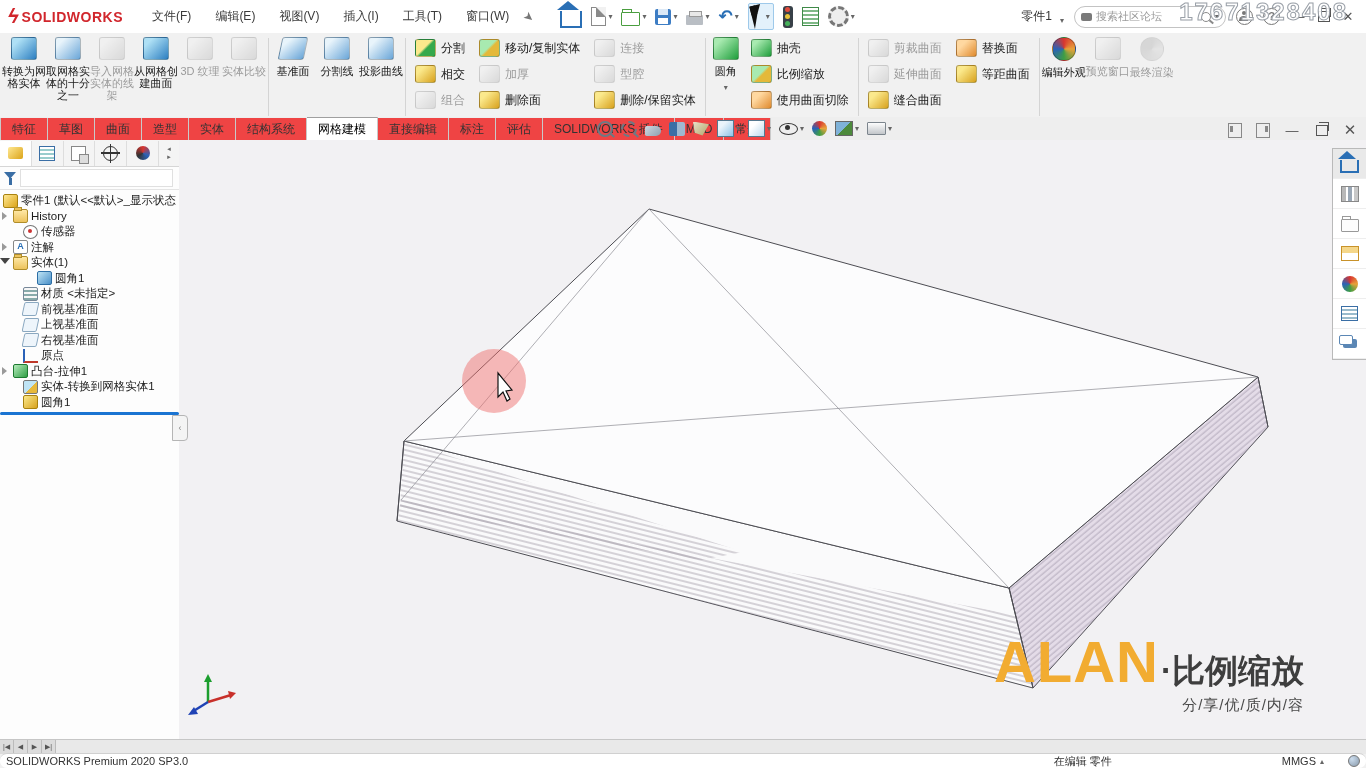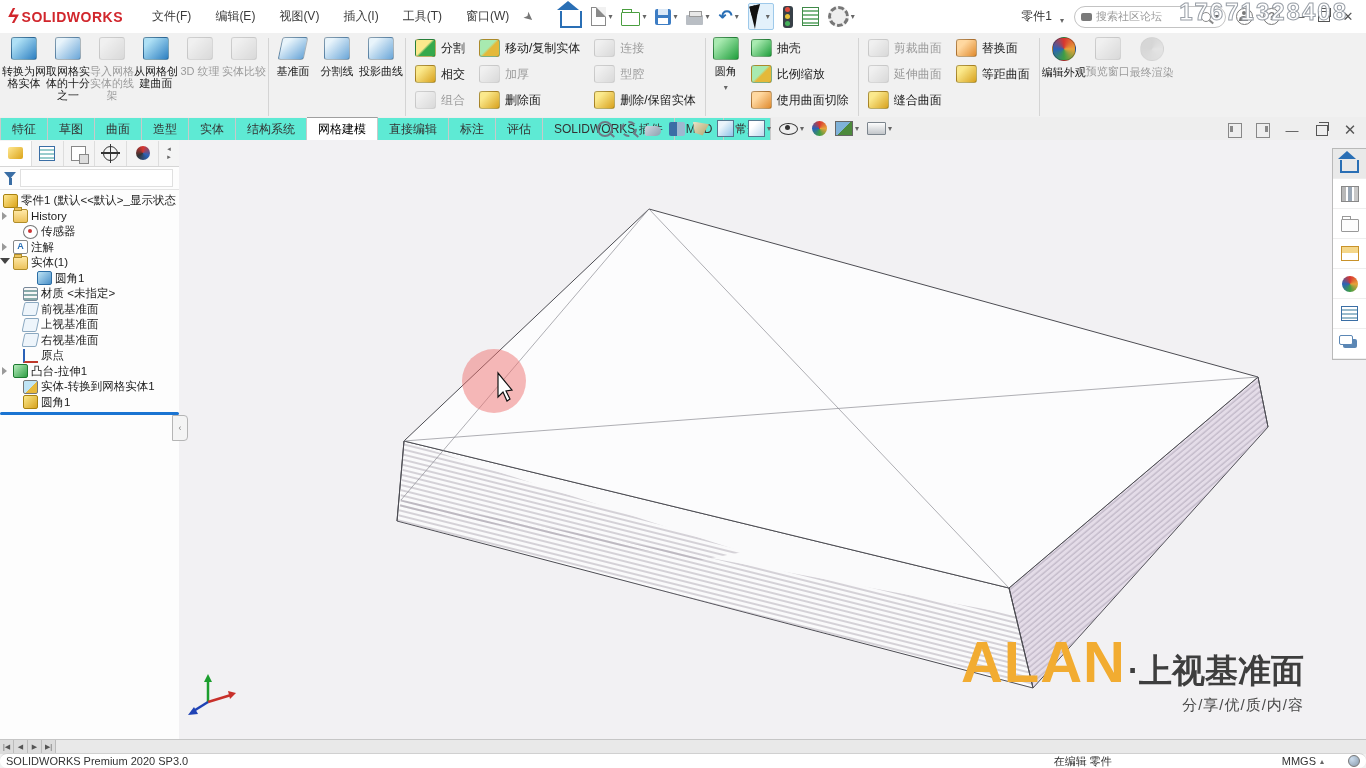--- a/index.html
+++ b/index.html
@@ -69,21 +69,21 @@
   .c-go{background:linear-gradient(135deg,#ffd8a0 30%,#e08a2d);}
   .c-gray{background:linear-gradient(135deg,#f0f0f0 20%,#b9b9b9);}
   .ball{width:22px;height:22px;border-radius:50%;border:1px solid rgba(0,0,0,.25);
         background:conic-gradient(#d9352f,#e8a23a,#3d9e44,#2a62b8,#d9352f);}
   .dis{opacity:.42;filter:grayscale(1);}
   .col{display:flex;flex-direction:column;}
   .sbtn{display:flex;align-items:center;gap:5px;height:26px;padding:0 7px;font-size:12px;color:#1a1a1a;white-space:nowrap;}
   .sbtn .cube{width:19px;height:16px;}
   
   .tabrow{position:absolute;top:117px;left:0;right:0;height:23px;background:#eee;border-bottom:1px solid #cfcfcf;display:flex;align-items:flex-end;}
-  .ctab{height:22px;line-height:22px;padding:0 11px;font-size:12px;color:#333;border-right:1px solid #c9c9c9;background:#5eead4;white-space:nowrap;}
+  .ctab{height:22px;line-height:22px;padding:0 11px;font-size:12px;color:#333;border-right:1px solid #c9c9c9;background:#ef4444;white-space:nowrap;}
   .ctab:first-child{border-left:1px solid #c9c9c9;}
   .ctab.active{background:#fff;border-top:1px solid #9f9f9f;color:#000;}
   .docwin-ctrls{position:absolute;right:8px;top:121px;display:flex;align-items:center;gap:14px;color:#666;z-index:40;}
   .i-pane{width:12px;height:13px;border:1.5px solid #888;position:relative;}
   .i-pane::after{content:"";position:absolute;top:2px;width:3px;height:6px;background:#888;}
   .i-pane.l::after{left:1px;} .i-pane.r::after{right:1px;}
   
   .hud{position:absolute;left:597px;top:120px;display:flex;align-items:center;gap:8px;z-index:35;}
   .hudi{display:flex;align-items:center;gap:2px;}
   .h-mag{width:12px;height:12px;border:2px solid #6d7a85;border-radius:50%;position:relative;}
@@ -640,21 +640,21 @@
           <span class="ic tp-props"></span>
         </div>
       <div class="tpi">
           <span class="ic tp-forum"></span>
         </div>
     </div>
 
     <div class="alan">
       <div class="row1">
         <span class="brand">ALAN</span>
-        <span class="suffix">·上视基准面</span>
+        <span class="suffix">·比例缩放</span>
       </div>
       <div class="tagline">分/享/优/质/内/容</div>
     </div>
   </div>
 
   <div class="sheettabs">
     <span class="navbtns">
         <span>|◀</span>
         <span>◀</span>
         <span>▶</span>

